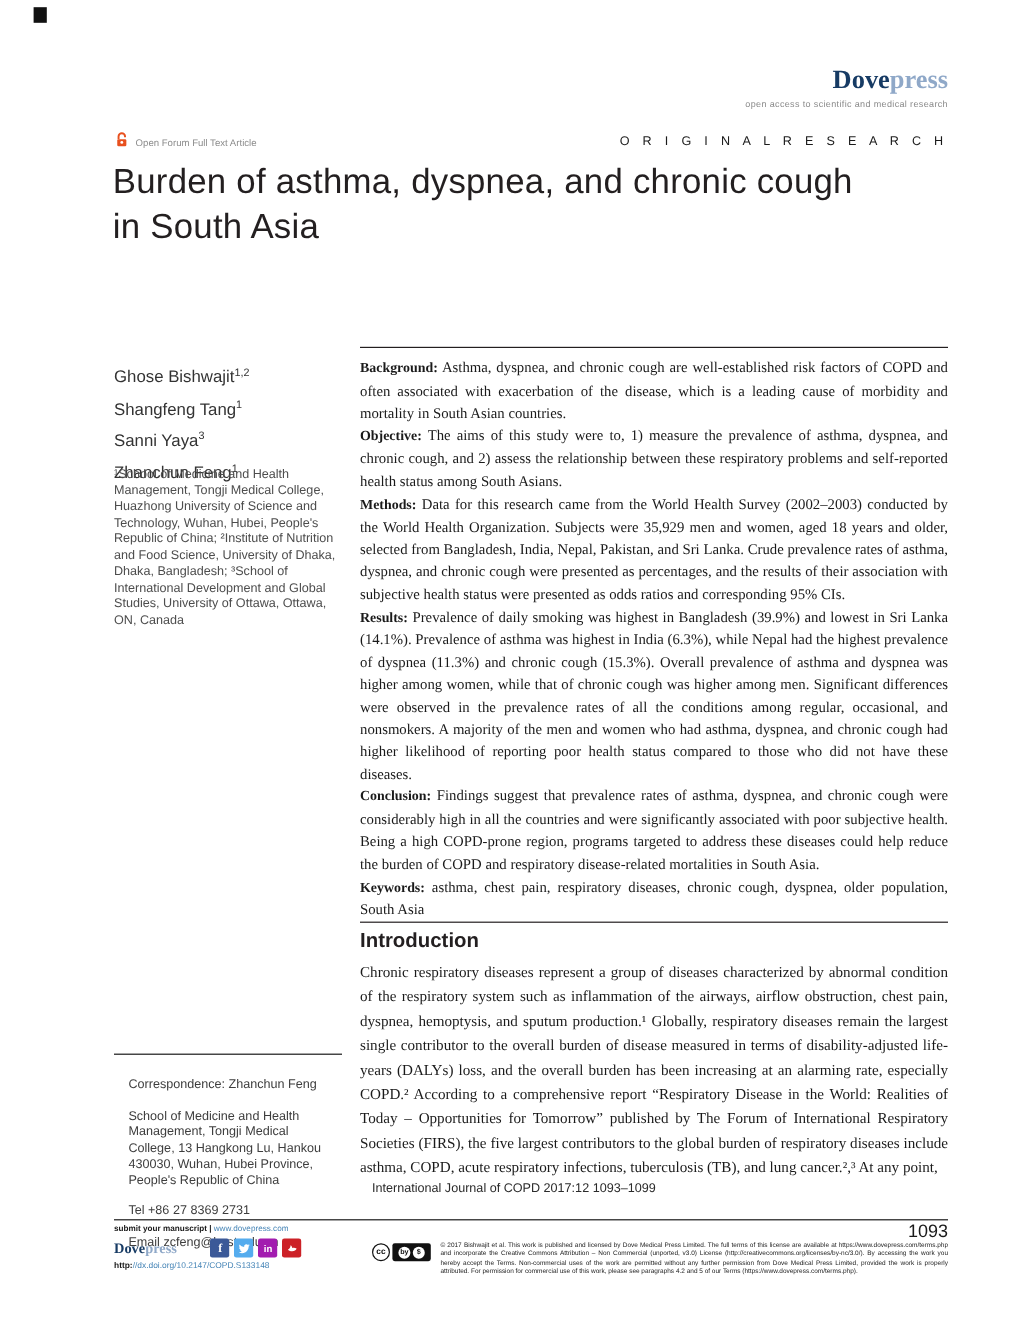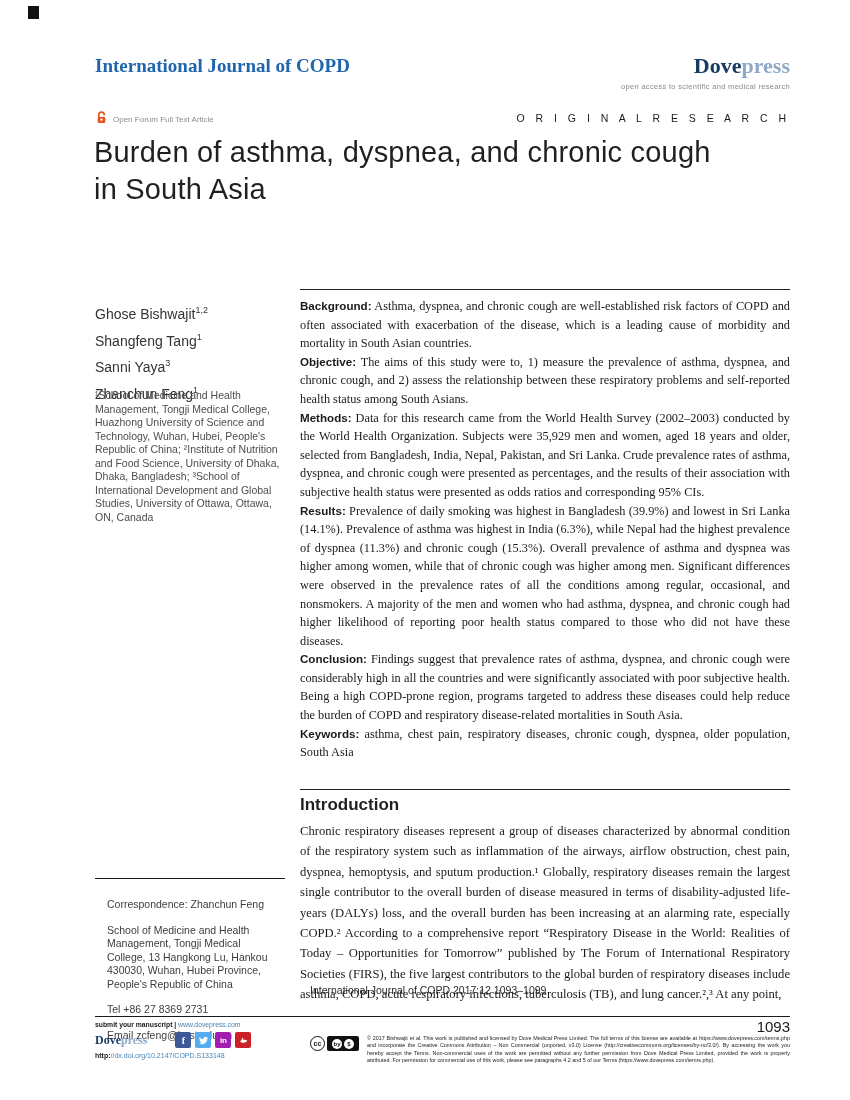--- a/index.html
+++ b/index.html
@@ -39,24 +39,24 @@
   }
   .correspondence div { margin:12px; }
 
   
   .abstract {
     position:absolute; left:300px; top:289px; width:490px;
     border-top:1.5px solid #231f20; padding-top:7px;
     font-family:"Liberation Serif", serif; font-size:12.3px; line-height:18.6px;
     text-align:justify; color:#1a1a1a;
   }
-  .abstract .lbl { font-family:Liberation Sans, sans-serif; font-weight:bold; font-size:11.6px; }
+  .abstract .lbl { font-family:Liberation Serif, serif; font-weight:bold; font-size:11.6px; }
   .intro {
     position:absolute; left:300px; top:768px; width:490px;
-    border-top:1.5px solid #231f20; padding-top:5px;margin-top:21px;
+    border-top:1.5px solid #231f20; padding-top:5px;
   }
   .intro h2 { font-family:"Liberation Sans", sans-serif; font-size:17px; font-weight:bold; color:#231f20; margin-bottom:6px; }
   .intro p {
     font-family:"Liberation Serif", serif; font-size:12.6px; line-height:20.4px;
     text-align:justify; color:#1a1a1a;
   }
 
   
   .footer-rule { position:absolute; left:95px; top:1016px; width:695px; border-top:1.5px solid #1a1a1a; }
   .footer-left { position:absolute; left:95px; top:1021px; width:210px; }
@@ -88,21 +88,20 @@
   .cc-black i { width:10px; height:10px; background:#fff; border-radius:50%; font-style:normal; font-size:6px;
                 display:flex; align-items:center; justify-content:center; color:#111; font-weight:bold; }
   .license-text { font-size:5.4px; line-height:7.4px; text-align:justify; color:#222; }
 </style>
 </head>
 <body>
 
 <div class="page">
   <div class="print-mark"></div>
 
-  <div class="journal-name">International Journal of COPD</div>
   <div class="dove-logo">
     <span class="dove">Dove</span><span class="press">press</span>
   </div>
   <div class="tagline">open access to scientific and medical research</div>
 
   <div class="oa-row">
     <span>
       <svg width="13" height="13" viewBox="0 0 24 24">
           <path fill="none" stroke="#e8501e" stroke-width="3" d="M7 11 V7 a5 5 0 0 1 10 0 v1"></path>
           <rect x="5" y="11" width="14" height="11" rx="2" fill="#e8501e"></rect>

